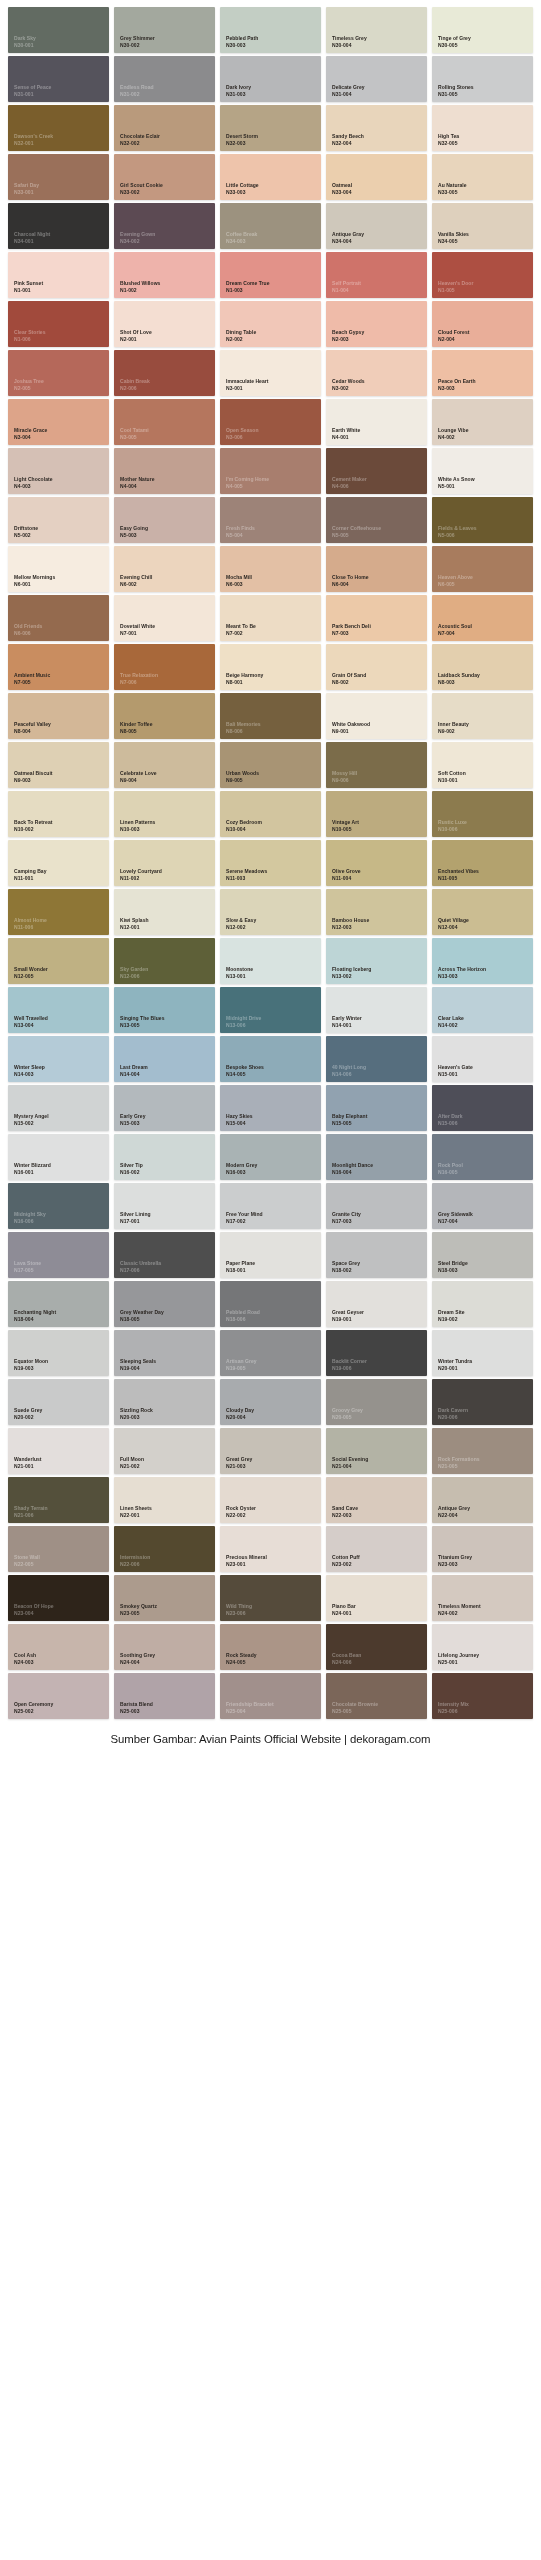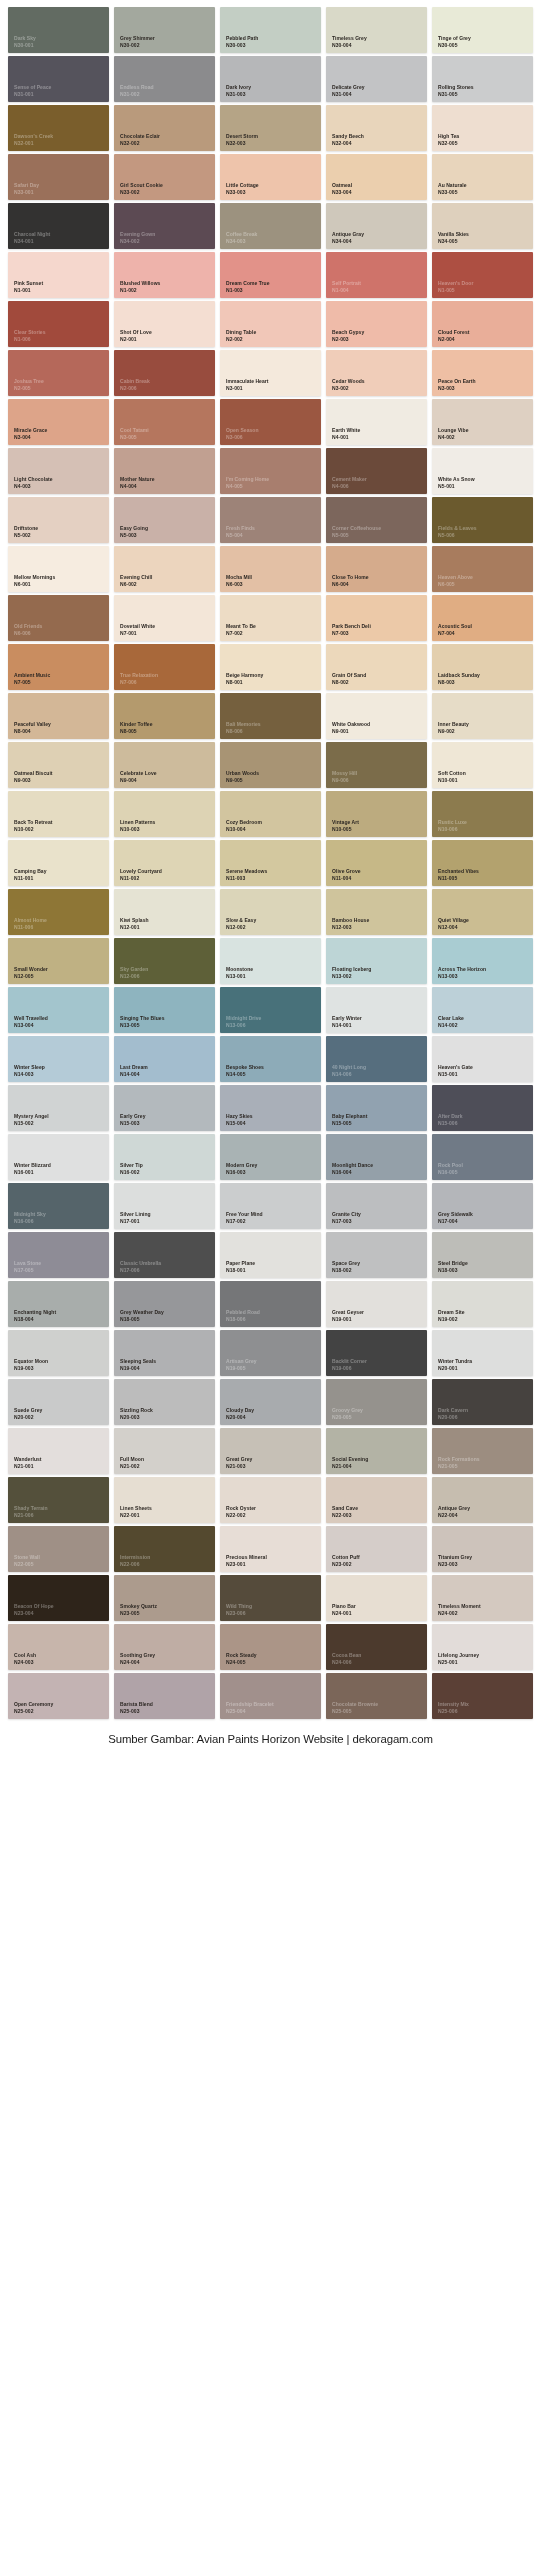--- a/index.html
+++ b/index.html
@@ -1119,15 +1119,15 @@
         </span>
       </div>
       <div class="swatch t-light" style="background: rgb(91, 64, 54);">
         <span class="lbl">
           <span class="nm">Intensity Mix</span>
           <span class="cd">N25-006</span>
         </span>
       </div>
     </div>
   <div id="footer">
-    <span class="cap">Sumber Gambar: Avian Paints Horizon Website | dekoragam.com</span>
+    <span class="cap">Sumber Gambar: Avian Paints Official Website | dekoragam.com</span>
   </div>
 </div>
 
 </body></html>

